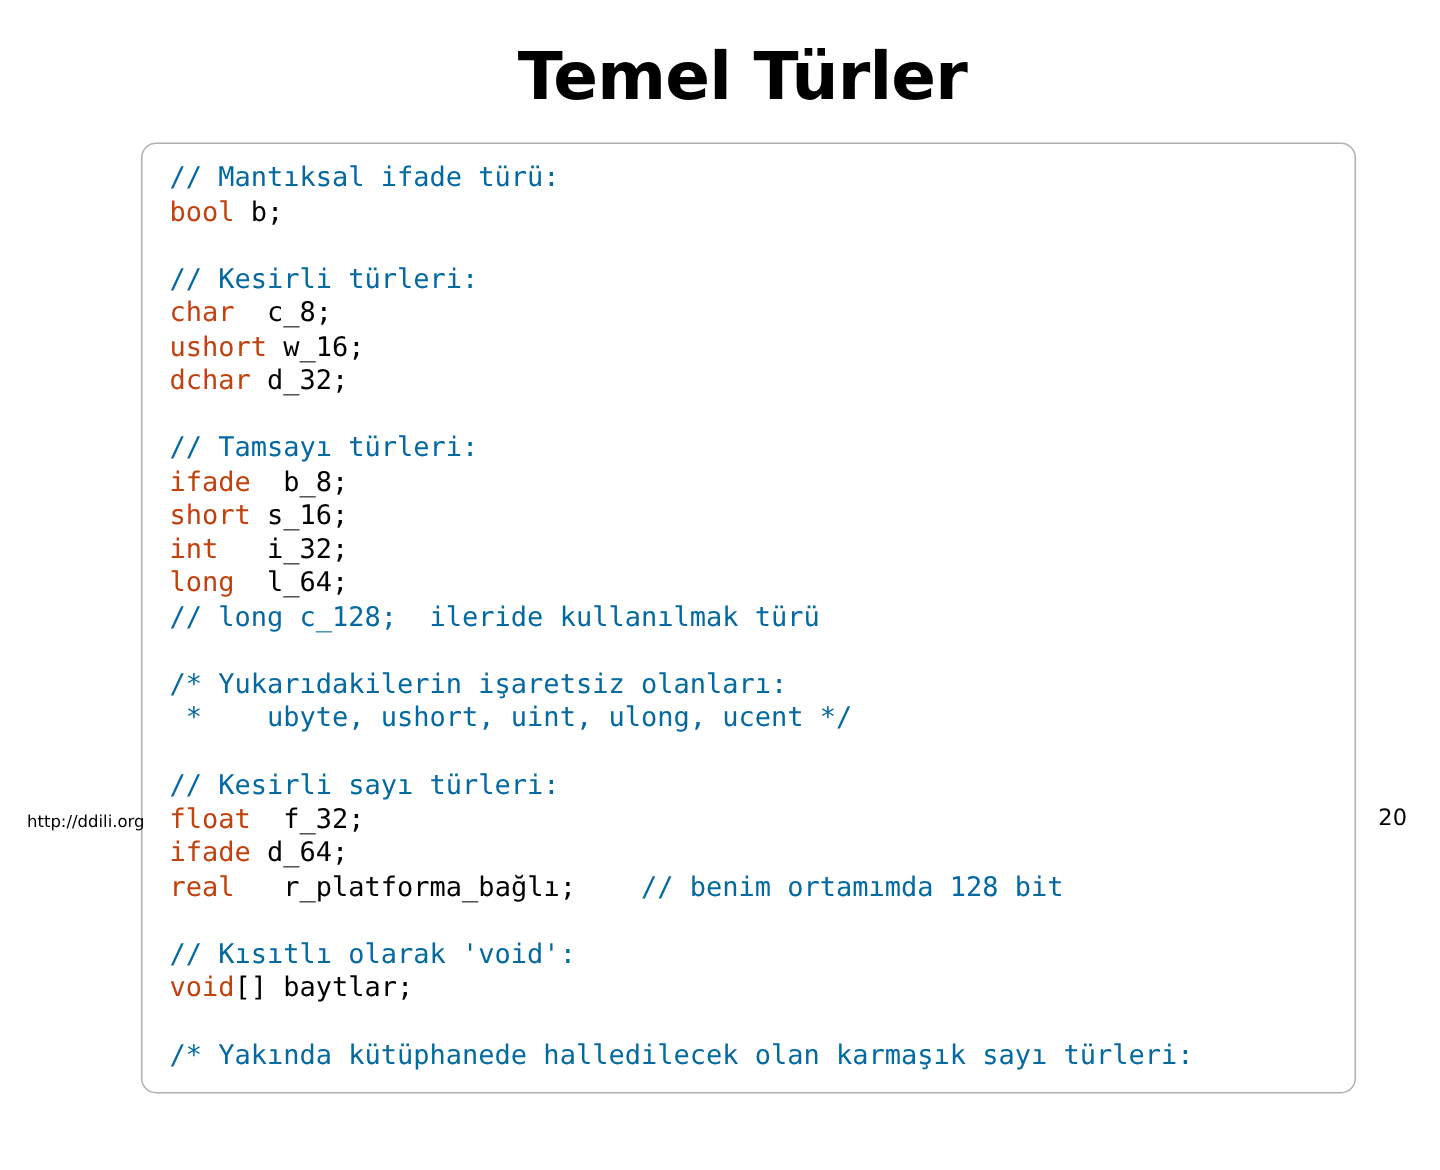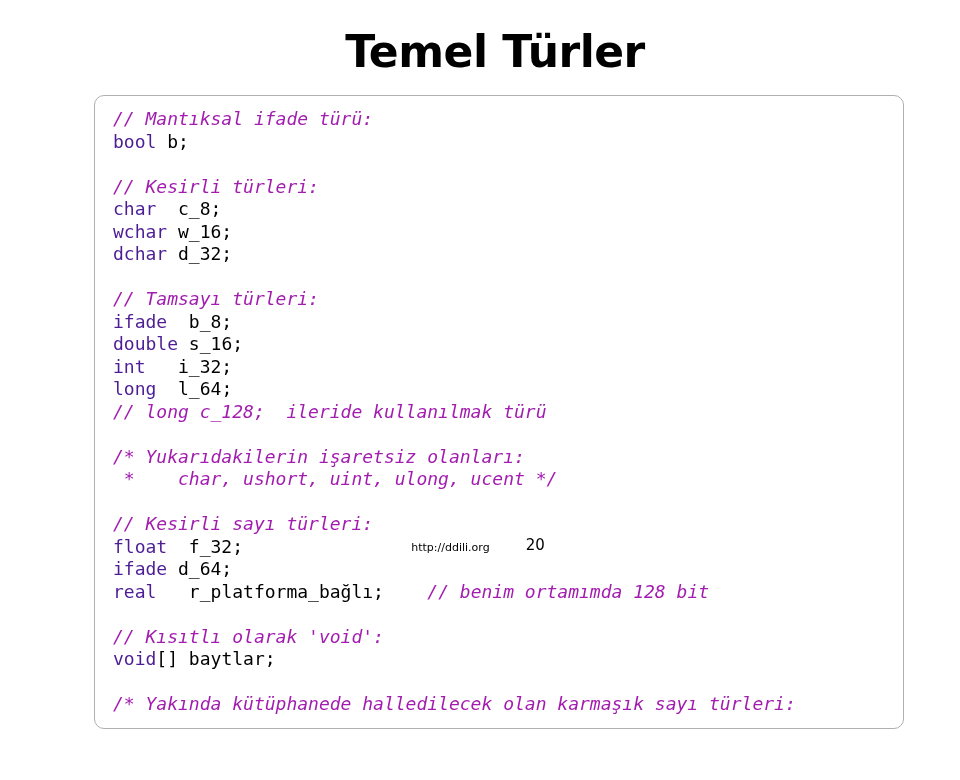--- a/index.html
+++ b/index.html
@@ -40,29 +40,29 @@
     margin: 10px 0 0 4px;
     border: 1px solid #b0b0b0;
     border-radius: 10px;
     padding: 12px 18px 12px 18px;
     font-family: "DejaVu Sans Mono", Consolas, monospace;
     font-size: 18px;
     line-height: 1.25;
     white-space: pre;
     background: #fff;
   }
-  .kw   { color: #4c1d95; }
-  .cmt  { color: #a21caf; font-style: italic; }
+  .kw   { color: #c2410c; }
+  .cmt  { color: #0369a1; }
   .footer {
     position: absolute;
     bottom: 10px;
     left: 18px;
     right: 22px;
     display: flex;
-    justify-content: center;
+    justify-content: space-between;
     align-items: flex-end;
     font-size: 12px;
     color: #000;
     gap: 36px;
   }
   .footer .url { font-size: 11px; }
   .footer .num { font-size: 15px; }
 </style>
 </head>
 <body>
@@ -70,32 +70,32 @@
 <div class="page">
 
   <div class="title">Temel Türler</div>
 
 
   <div class="code-box"><span class="cmt">// Mantıksal ifade türü:</span>
 <span class="kw">bool</span><span> b;</span>
 
 <span class="cmt">// Kesirli türleri:</span>
 <span class="kw">char</span><span>  c_8;</span>
-<span class="kw">wchar</span><span> w_16;</span>
+<span class="kw">ushort</span><span> w_16;</span>
 <span class="kw">dchar</span><span> d_32;</span>
 
 <span class="cmt">// Tamsayı türleri:</span>
 <span class="kw">ifade</span><span>  b_8;</span>
-<span class="kw">double</span><span> s_16;</span>
+<span class="kw">short</span><span> s_16;</span>
 <span class="kw">int</span><span>   i_32;</span>
 <span class="kw">long</span><span>  l_64;</span>
 <span class="cmt">// long c_128;</span><span class="cmt">  ileride kullanılmak türü</span>
 
 <span class="cmt">/* Yukarıdakilerin işaretsiz olanları:</span>
-<span class="cmt"> *    char, ushort, uint, ulong, ucent */</span>
+<span class="cmt"> *    ubyte, ushort, uint, ulong, ucent */</span>
 
 <span class="cmt">// Kesirli sayı türleri:</span>
 <span class="kw">float</span><span>  f_32;</span>
 <span class="kw">ifade</span><span> d_64;</span>
 <span class="kw">real</span><span>   r_platforma_bağlı;    </span><span class="cmt">// benim ortamımda 128 bit</span>
 
 <span class="cmt">// Kısıtlı olarak 'void':</span>
 <span class="kw">void</span><span>[] baytlar;</span>
 
 <span class="cmt">/* Yakında kütüphanede halledilecek olan karmaşık sayı türleri:</span>

